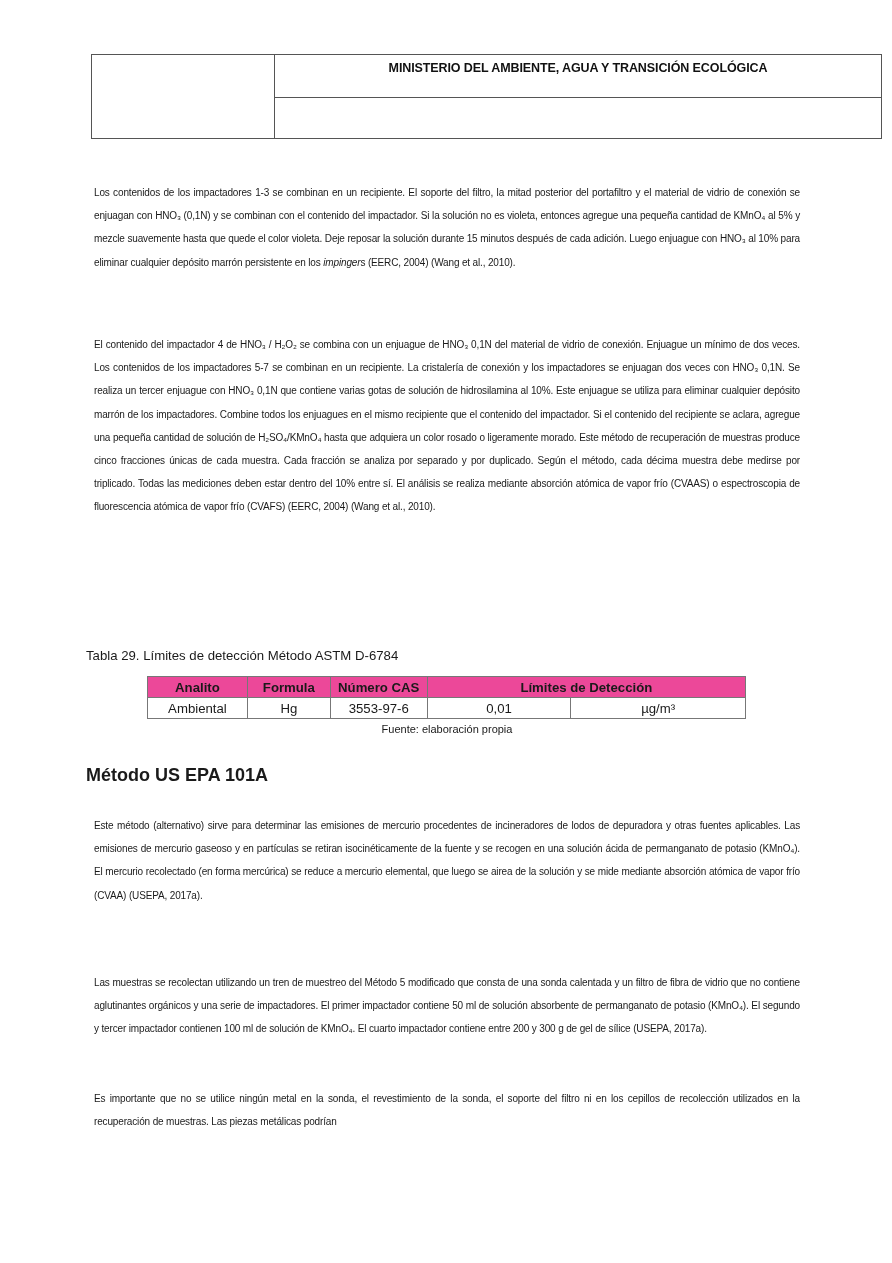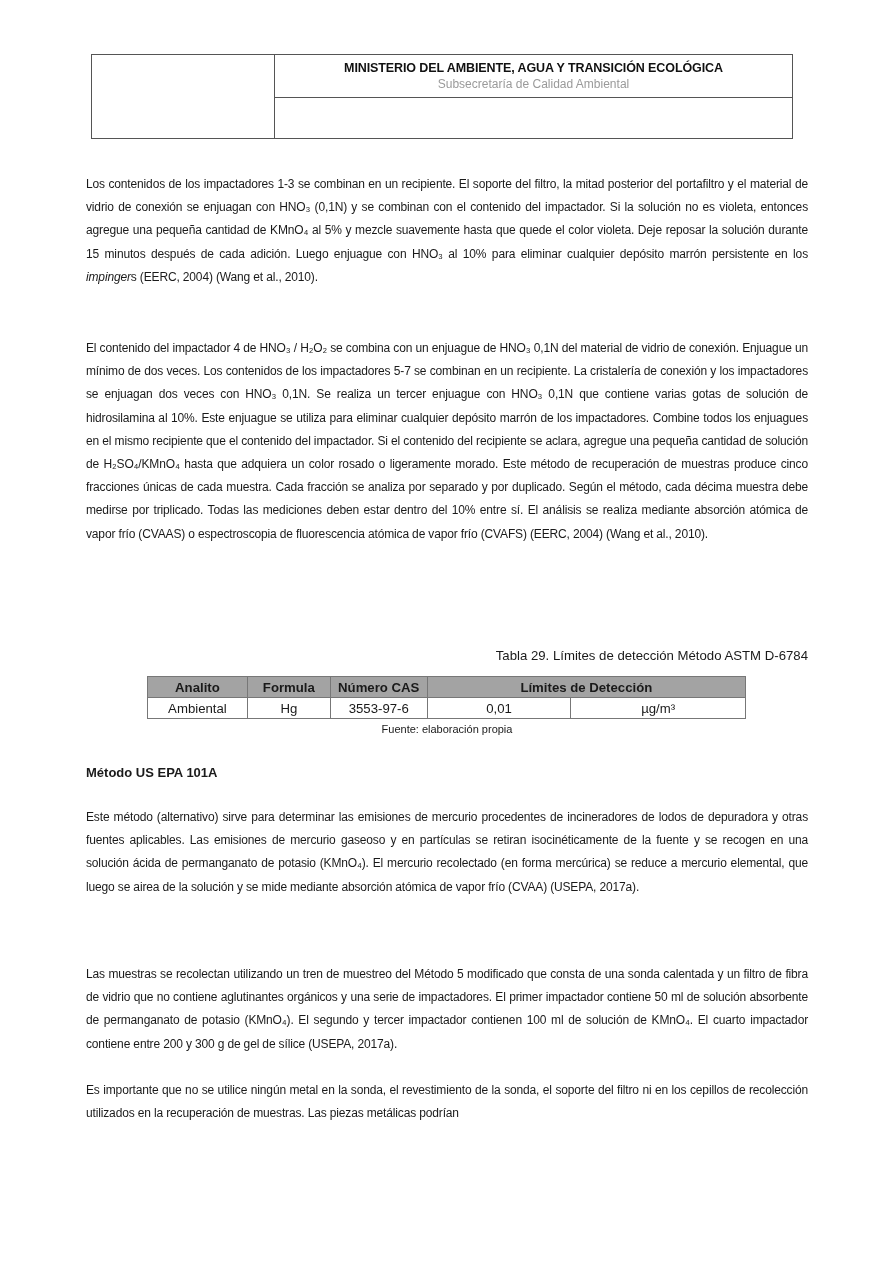--- a/index.html
+++ b/index.html
@@ -1,60 +1,59 @@
 <!DOCTYPE html>
 <html><head>
   <meta charset="utf-8">
   <style>
     html, body { margin: 0; padding: 0; background: #ffffff; }
     body {
       width: 892px; height: 1263px; position: relative; overflow: hidden;
       font-family: "Liberation Sans", sans-serif; color: #1a1a1a;
     }
     .header-table {
-      position: absolute; left: 91px; top: 54px; width: 702px; height: 85px;
+      position: absolute; left: 91px; top: 54px; width: 791px; height: 85px;
       border: 1px solid #555; box-sizing: border-box; display: flex;
     }
     .header-logo { width: 183px; border-right: 1px solid #555; box-sizing: border-box; }
     .header-right { flex: 1; display: flex; flex-direction: column; }
     .header-top { height: 43px; border-bottom: 1px solid #555; box-sizing: border-box; text-align: center; padding-top: 6px; }
     .ministry { font-size: 12.5px; font-weight: bold; color: #111; letter-spacing: -0.1px; }
     .subsec { font-size: 12px; color: #9a9a9a; margin-top: 2px; }
     .header-bottom { flex: 1; display: flex; align-items: center; justify-content: center; font-size: 12.5px; font-weight: bold; color: #111; }
 
     .content { position: absolute; left: 86px; top: 173px; width: 722px; }
     p.para {
-      margin: 0; font-size: 12px; line-height: 23.2px; text-align: justify;
+      margin: 8px; font-size: 10px; line-height: 23.2px; text-align: justify;
       letter-spacing: -0.15px;
     }
 
     #p1 { position: absolute; top: 0; }
-    #p2 { position: absolute; top: 164px; }
-    #caption { position: absolute; top: 475px; width: 722px; text-align: right; font-size: 13.2px; }
+    #p2 { position: absolute; top: 152px; }
+    #caption { position: absolute; top: 475px; width: 722px; text-align: left; font-size: 13.2px; }
     .data-table {
       position: absolute; top: 503px; left: 61px; width: 599px; border-collapse: collapse;
       font-size: 13.2px;
     }
     .data-table th, .data-table td { border: 1px solid #777; text-align: center; height: 20px; padding: 0; }
-    .data-table th { background: #a3a3a3; font-weight: bold; }
+    .data-table th { background: #ec4899; font-weight: bold; }
     #source { position: absolute; top: 550px; width: 722px; text-align: center; font-size: 11px; }
-    #heading { position: absolute; top: 592px; font-size: 13px; font-weight: bold; }
+    #heading { position: absolute; top: 592px; font-size: 18px; font-weight: bold; }
     #p3 { position: absolute; top: 633px; }
     #p4 { position: absolute; top: 790px; }
     #p5 { position: absolute; top: 906px; }
   </style>
 </head>
 <body>
 
 <div class="header-table">
   <div class="header-logo"></div>
   <div class="header-right">
     <div class="header-top">
       <div class="ministry">MINISTERIO DEL AMBIENTE, AGUA Y TRANSICIÓN ECOLÓGICA</div>
-      <div class="subsec">Subsecretaría de Calidad Ambiental</div>
     </div>
   </div>
 </div>
 
 <div class="content">
   <p class="para" id="p1">Los contenidos de los impactadores 1-3 se combinan en un recipiente. El soporte del filtro, la mitad posterior del portafiltro y el material de vidrio de conexión se enjuagan con HNO₃ (0,1N) y se combinan con el contenido del impactador. Si la solución no es violeta, entonces agregue una pequeña cantidad de KMnO₄ al 5% y mezcle suavemente hasta que quede el color violeta. Deje reposar la solución durante 15 minutos después de cada adición. Luego enjuague con HNO₃ al 10% para eliminar cualquier depósito marrón persistente en los <i>impinger</i>s (EERC, 2004) (Wang et al., 2010).</p>
   <p class="para" id="p2">El contenido del impactador 4 de HNO₃ / H₂O₂ se combina con un enjuague de HNO₃ 0,1N del material de vidrio de conexión. Enjuague un mínimo de dos veces. Los contenidos de los impactadores 5-7 se combinan en un recipiente. La cristalería de conexión y los impactadores se enjuagan dos veces con HNO₃ 0,1N. Se realiza un tercer enjuague con HNO₃ 0,1N que contiene varias gotas de solución de hidrosilamina al 10%. Este enjuague se utiliza para eliminar cualquier depósito marrón de los impactadores. Combine todos los enjuagues en el mismo recipiente que el contenido del impactador. Si el contenido del recipiente se aclara, agregue una pequeña cantidad de solución de H₂SO₄/KMnO₄ hasta que adquiera un color rosado o ligeramente morado. Este método de recuperación de muestras produce cinco fracciones únicas de cada muestra. Cada fracción se analiza por separado y por duplicado. Según el método, cada décima muestra debe medirse por triplicado. Todas las mediciones deben estar dentro del 10% entre sí. El análisis se realiza mediante absorción atómica de vapor frío (CVAAS) o espectroscopia de fluorescencia atómica de vapor frío (CVAFS) (EERC, 2004) (Wang et al., 2010).</p>
 
   <div id="caption">Tabla 29. Límites de detección Método ASTM D-6784</div>
   <table class="data-table">

